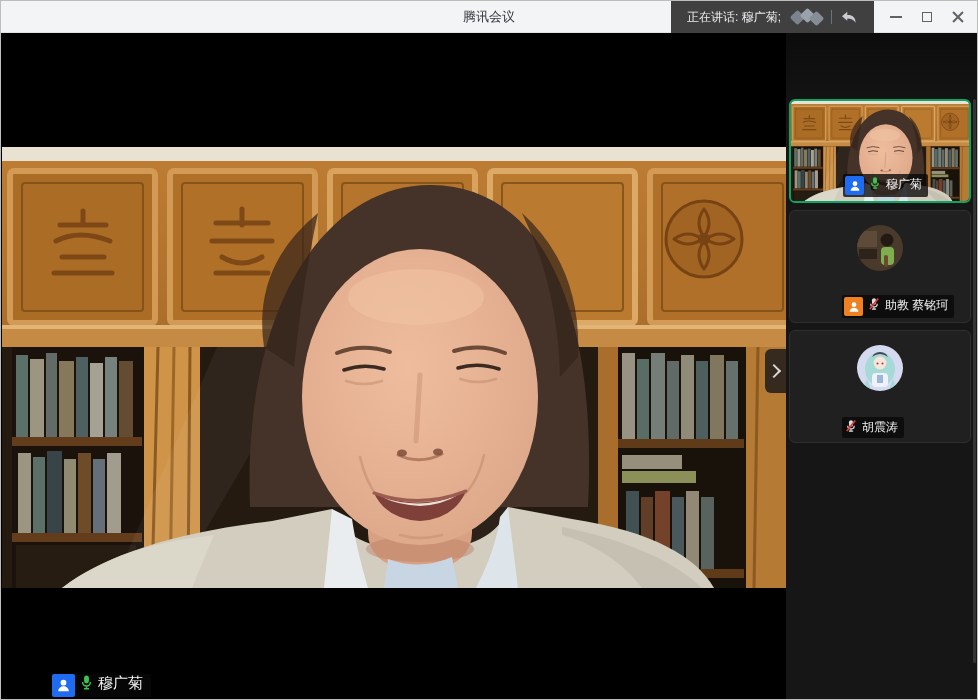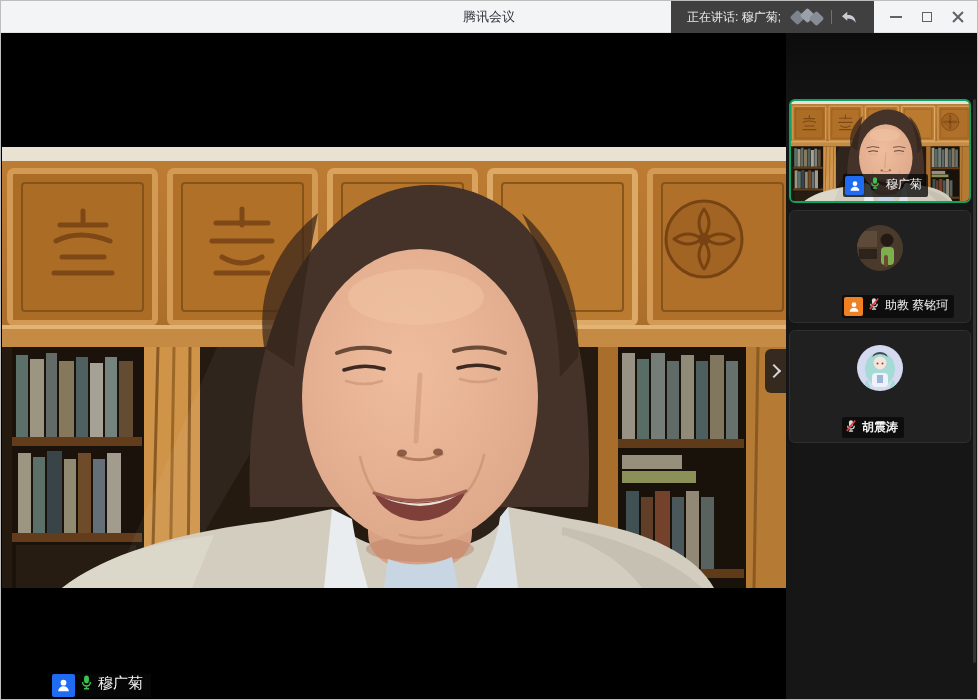--- a/index.html
+++ b/index.html
@@ -66,21 +66,21 @@
     padding-top:66px;
   }
   .tile{
     position:relative;height:113px;margin:0 6px 7px 3px;
     background:#202020;border:1px solid #2f2f2f;border-radius:6px;
     box-sizing:border-box;overflow:hidden;
   }
   .tile.video-tile{height:104px;border:2px solid #0da463;background:#000;}
   .tile .tile-video{position:absolute;inset:0;width:100%;height:100%;display:block;}
   .tile-badge{position:absolute;left:4px;bottom:4px;gap:4px;padding:2px 6px 2px 2px;border-radius:2px;}
-  .tile-badge.no-square{font-weight:bold;}
+  .tile-badge.no-square{}
   .tile-badge .avatar-square{width:19px;height:19px;}
   .tile-badge .nm{font-size:12px;}
   .avatar-wrap{position:absolute;left:50%;top:14px;transform:translateX(-50%);
     width:46px;height:46px;border-radius:50%;overflow:hidden;}
   .scrollbar-thumb{position:absolute;right:1px;top:66px;width:3px;height:564px;background:#343434;border-radius:2px;}
   svg{display:block;}
 </style>
 </head>
 <body>
 

